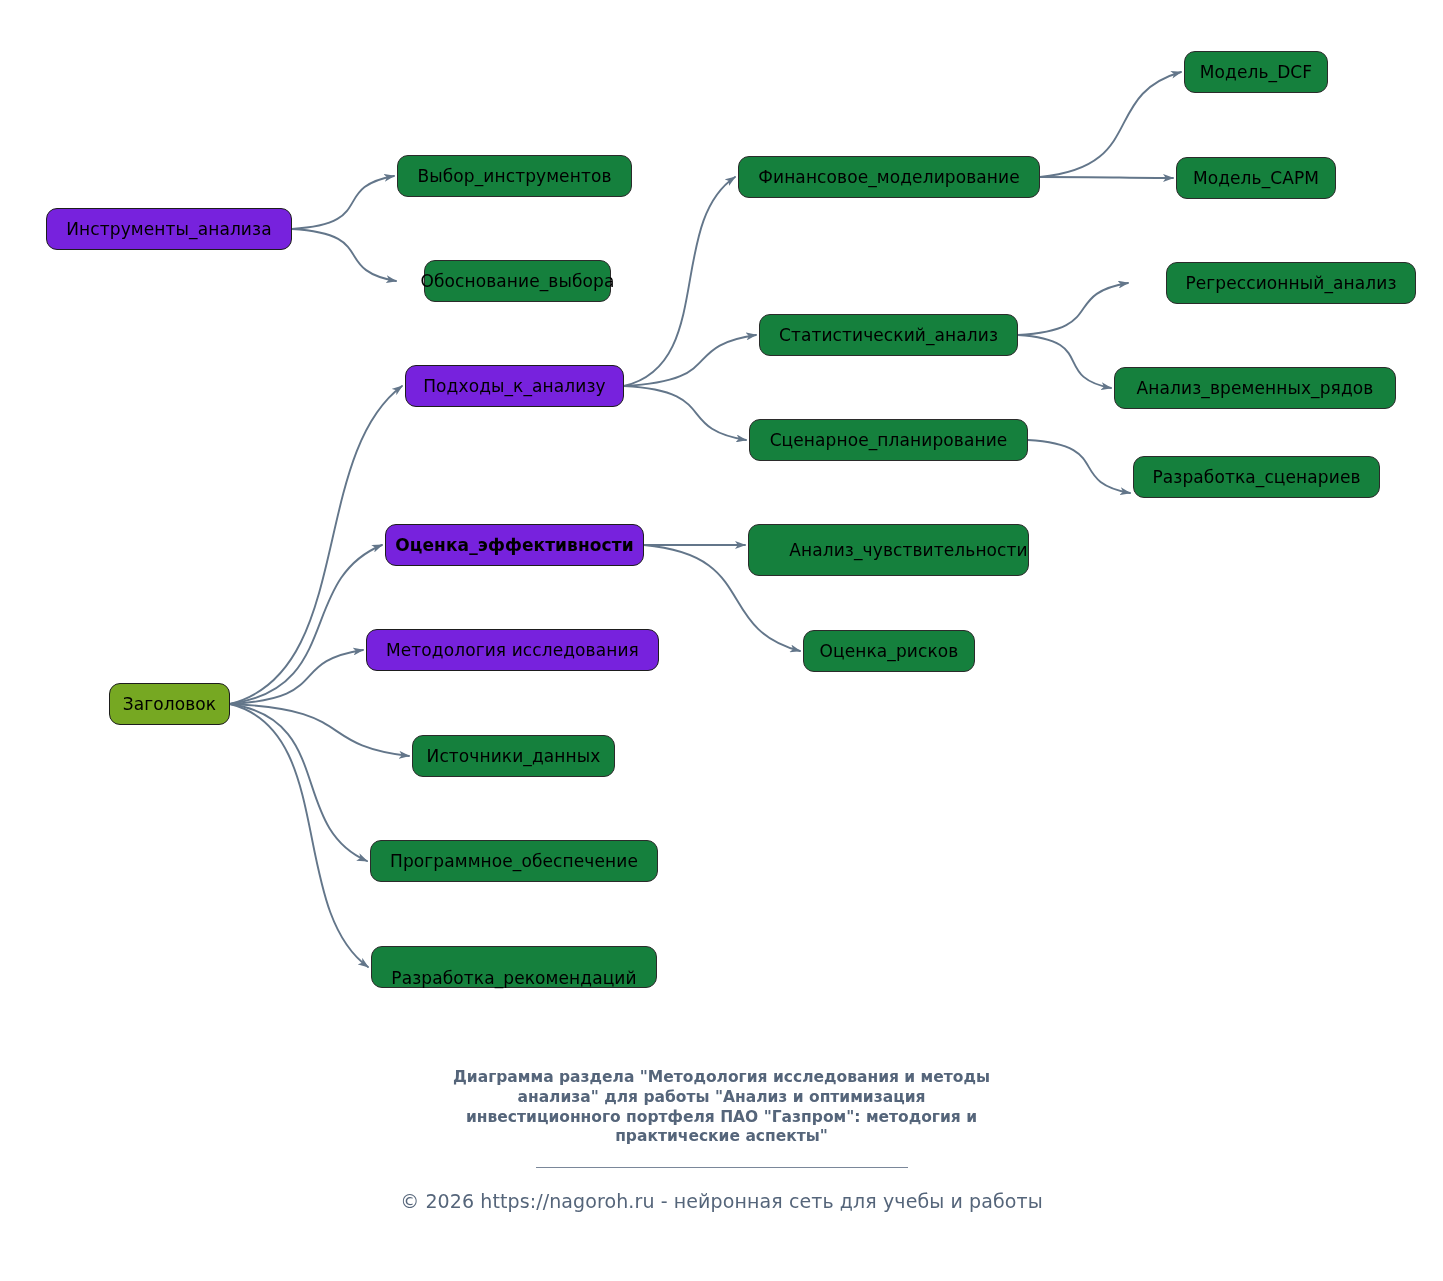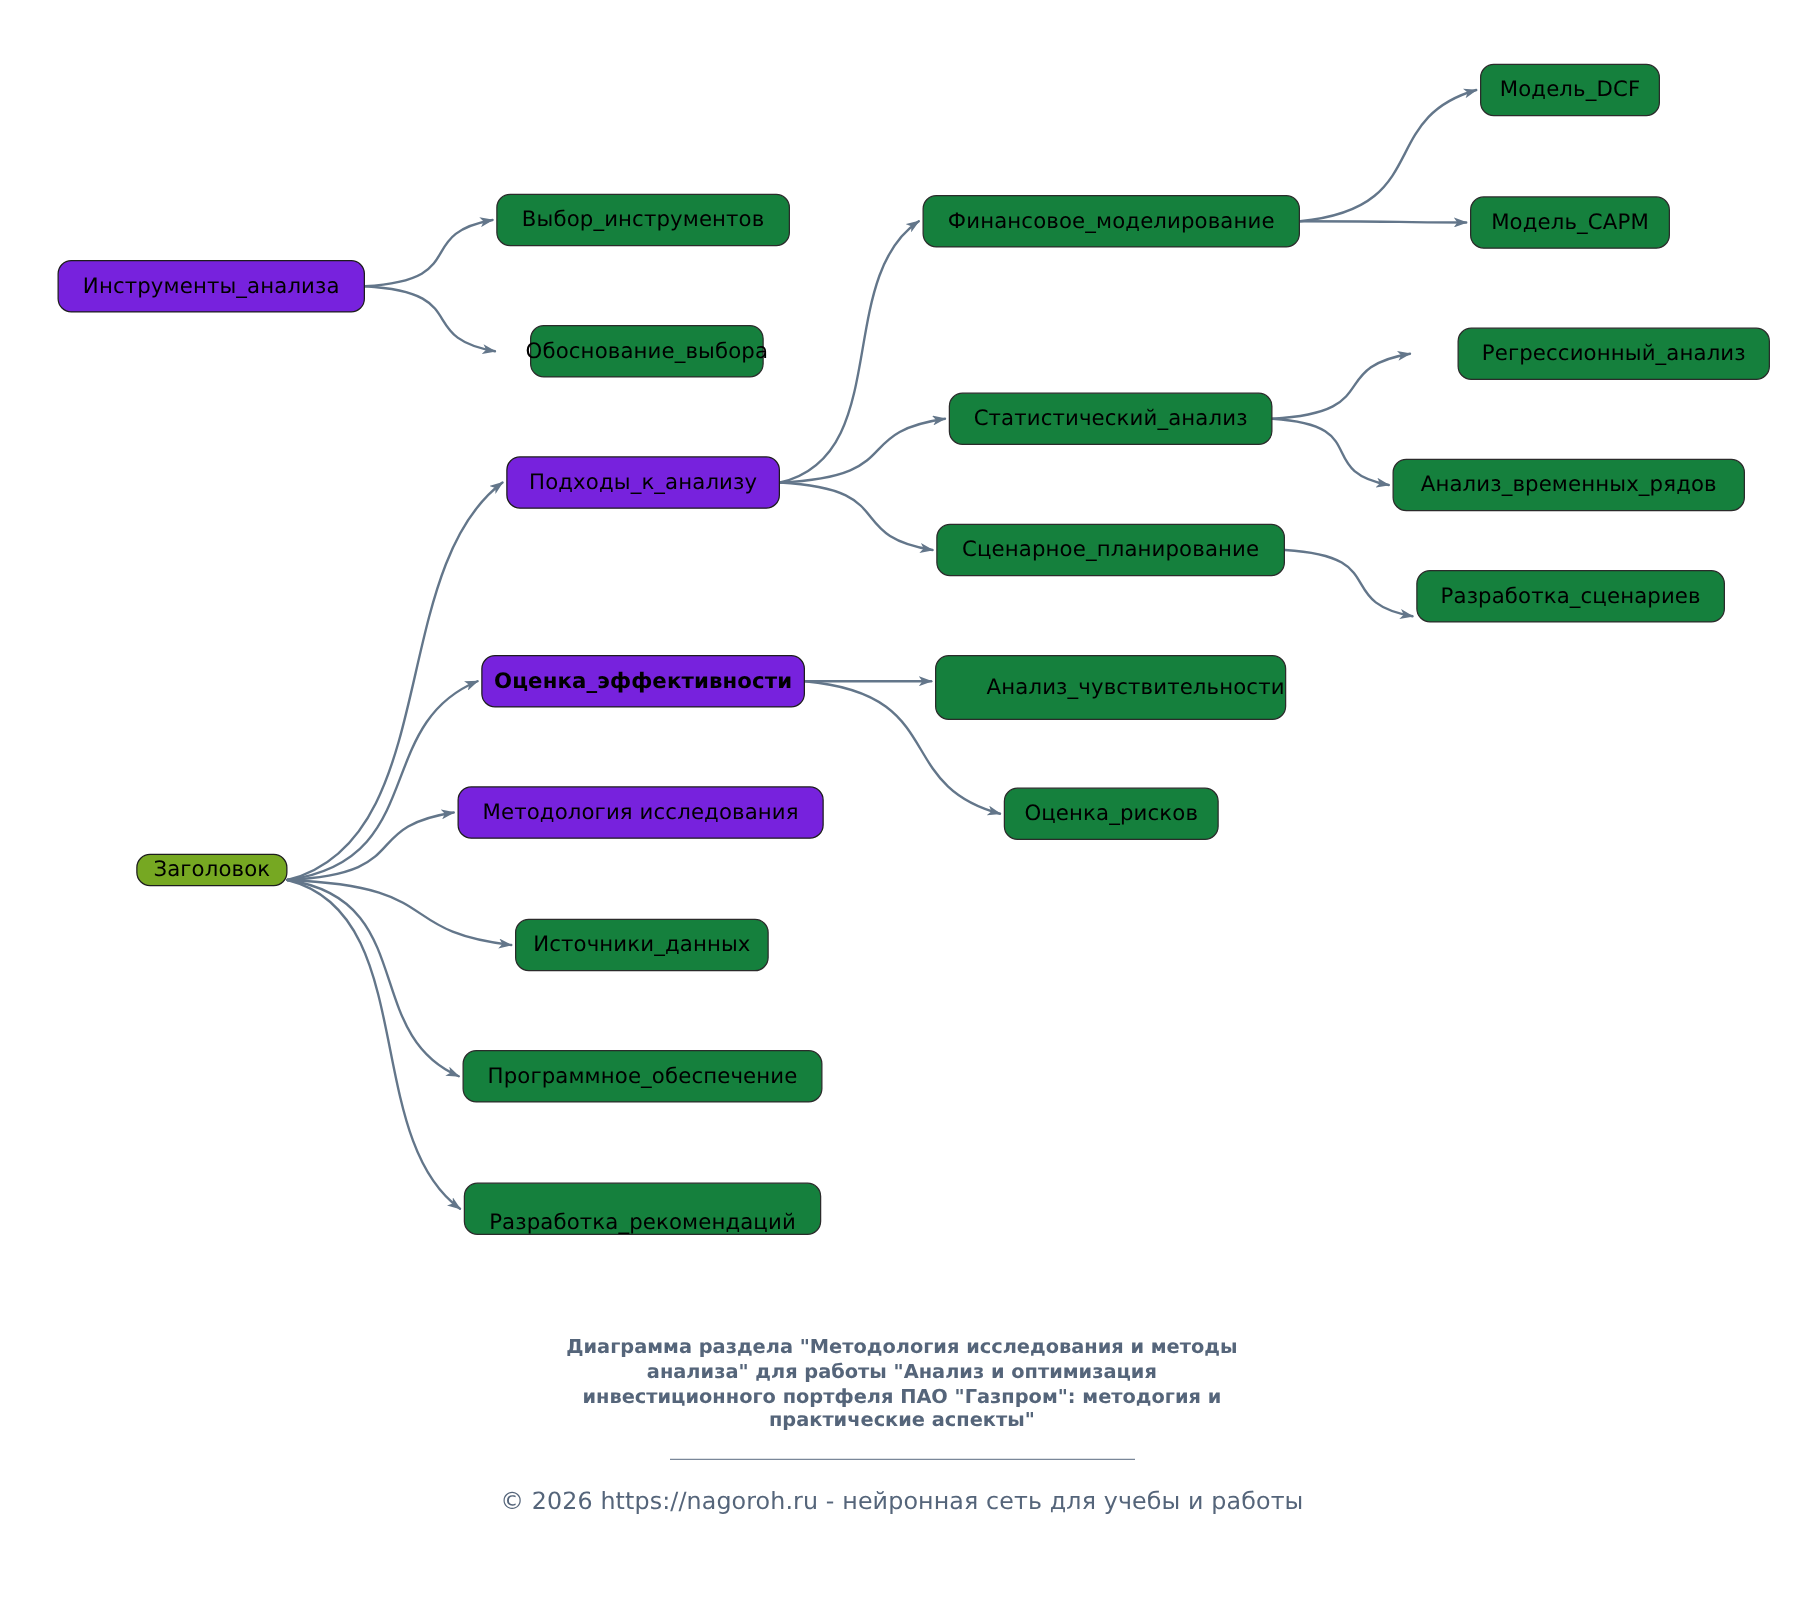--- a/index.html
+++ b/index.html
@@ -159,21 +159,21 @@
       </div>
       <div class="node" style="left: 748px; top: 524px; width: 281px; height: 52px; padding-left: 40px;">
         <span>Анализ_чувствительности</span>
       </div>
       <div class="node accent-purple" style="left: 366px; top: 629px; width: 293px; height: 42px;">
         <span>Методология исследования</span>
       </div>
       <div class="node" style="left: 803px; top: 630px; width: 172px; height: 42px;">
         <span>Оценка_рисков</span>
       </div>
-      <div class="node accent-green" style="left: 109px; top: 683px; width: 121px; height: 26px;">
+      <div class="node accent-green" style="left: 109px; top: 683px; width: 121px; height: 42px;">
         <span>Заголовок</span>
       </div>
       <div class="node" style="left: 412px; top: 735px; width: 203px; height: 42px;">
         <span>Источники_данных</span>
       </div>
       <div class="node" style="left: 370px; top: 840px; width: 288px; height: 42px;">
         <span>Программное_обеспечение</span>
       </div>
       <div class="node" style="left: 371px; top: 946px; width: 286px; height: 42px; align-items: flex-end;">
         <span>Разработка_рекомендаций</span>

